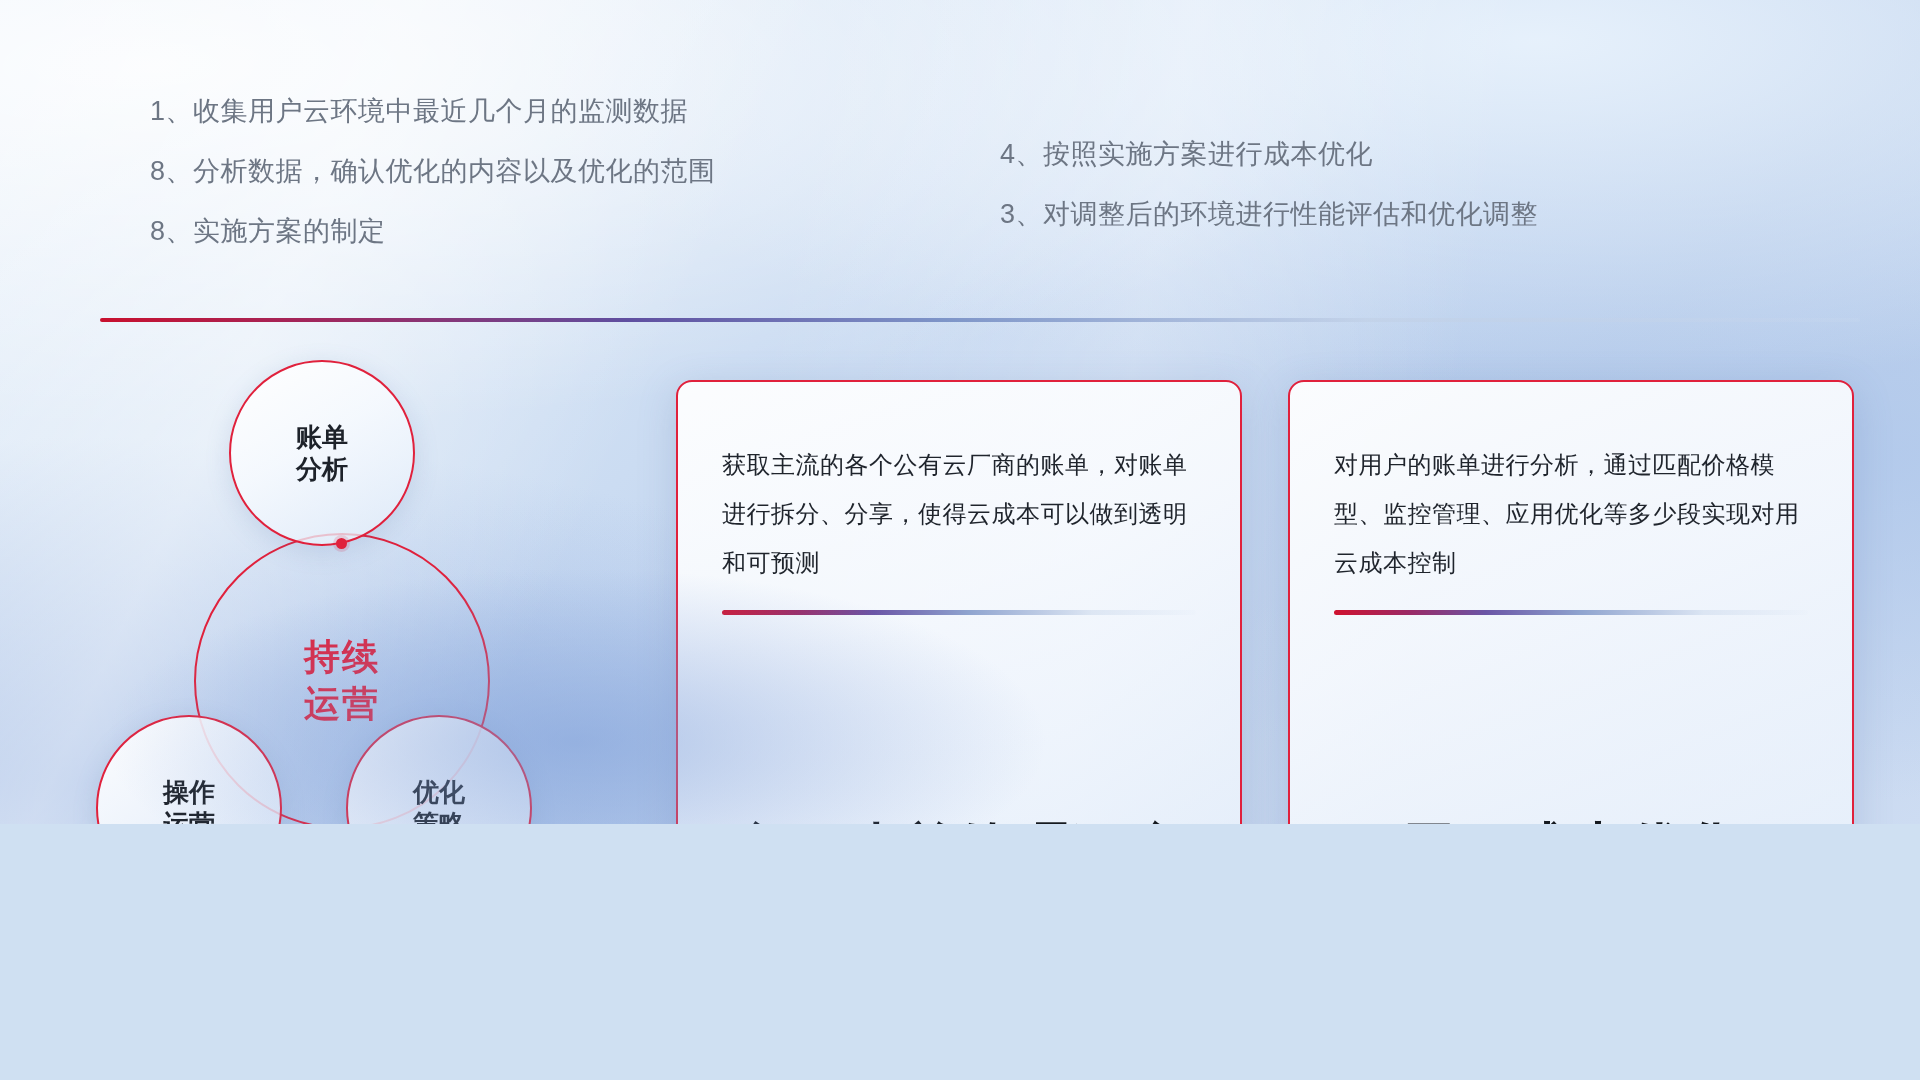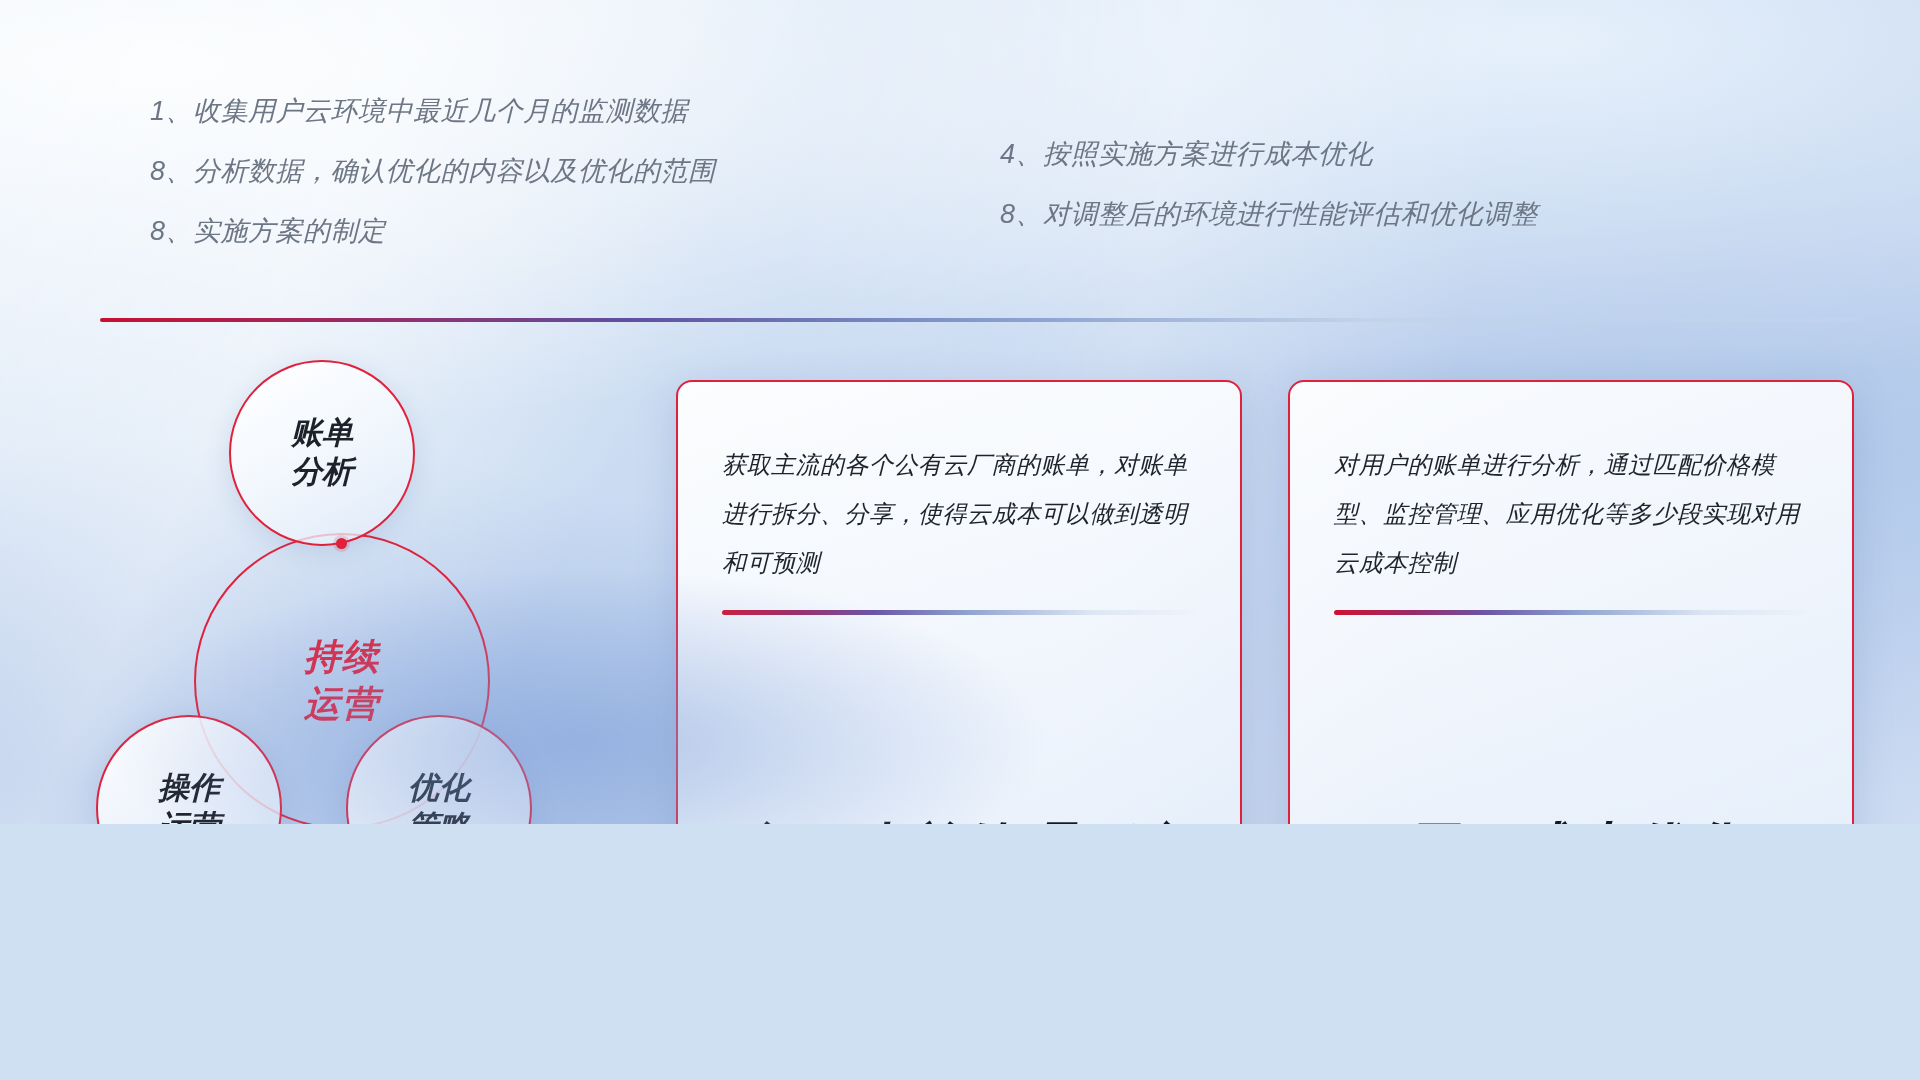--- a/index.html
+++ b/index.html
@@ -19,21 +19,20 @@
     width: 1920px;
     height: 824px;
     overflow: hidden;
     background:
       radial-gradient(120% 80% at 8% 8%, rgba(255,255,255,0.85) 0%, rgba(255,255,255,0.0) 55%),
       radial-gradient(90% 70% at 80% 5%, rgba(232,242,252,0.95) 0%, rgba(232,242,252,0.0) 60%),
       radial-gradient(80% 65% at 95% 55%, rgba(176,200,235,0.85) 0%, rgba(176,200,235,0.0) 65%),
       radial-gradient(70% 60% at 5% 95%, rgba(150,178,225,0.8) 0%, rgba(150,178,225,0.0) 70%),
       radial-gradient(60% 50% at 35% 95%, rgba(197,214,240,0.85) 0%, rgba(197,214,240,0.0) 70%),
       linear-gradient(135deg, #eaf2fb 0%, #d7e5f5 25%, #c3d6f0 50%, #b9cdea 72%, #cddcf2 100%);
-    font-style: italic;
   }
 
   
   #stage::before {
     content: "";
     position: absolute;
     inset: 0;
     background:
       linear-gradient(115deg, rgba(255,255,255,0.0) 0%, rgba(255,255,255,0.45) 18%, rgba(255,255,255,0.0) 36%),
       linear-gradient(100deg, rgba(255,255,255,0.0) 40%, rgba(255,255,255,0.30) 58%, rgba(255,255,255,0.0) 74%);
@@ -101,21 +100,21 @@
     box-sizing: border-box;
     border: 2px solid #e0213c;
     background: linear-gradient(150deg, rgba(255,255,255,0.95) 0%, rgba(248,251,255,0.82) 45%, rgba(226,237,250,0.72) 100%);
     box-shadow: 0 6px 24px rgba(90,120,170,0.18);
     display: flex;
     align-items: center;
     justify-content: center;
     text-align: center;
     color: #1d222a;
     font-weight: bold;
-    font-size: 31px;
+    font-size: 26px;
     line-height: 1.25;
   }
   .bubble-top { left: 133px; top: 0px; width: 186px; height: 186px; }
   .bubble-left { left: 0px; top: 355px; width: 186px; height: 186px; }
   .bubble-right { left: 250px; top: 355px; width: 186px; height: 186px; }
 
   .center-label {
     position: absolute;
     left: 98px;
     top: 173px;
@@ -191,21 +190,21 @@
 <div id="stage">
 
   <div class="steps-col steps-left">
     <div class="step-item">1、收集用户云环境中最近几个月的监测数据</div>
     <div class="step-item">8、分析数据，确认优化的内容以及优化的范围</div>
     <div class="step-item">8、实施方案的制定</div>
   </div>
 
   <div class="steps-col steps-right">
     <div class="step-item">4、按照实施方案进行成本优化</div>
-    <div class="step-item">8、对调整后的环境进行性能评估和优化调整</div>
+    <div class="step-item">3、对调整后的环境进行性能评估和优化调整</div>
   </div>
 
   <div class="divider"></div>
 
   <div class="venn">
     <div class="ring ring-main"></div>
 
     <div class="center-label">
       <div>
         <div>持续</div>

